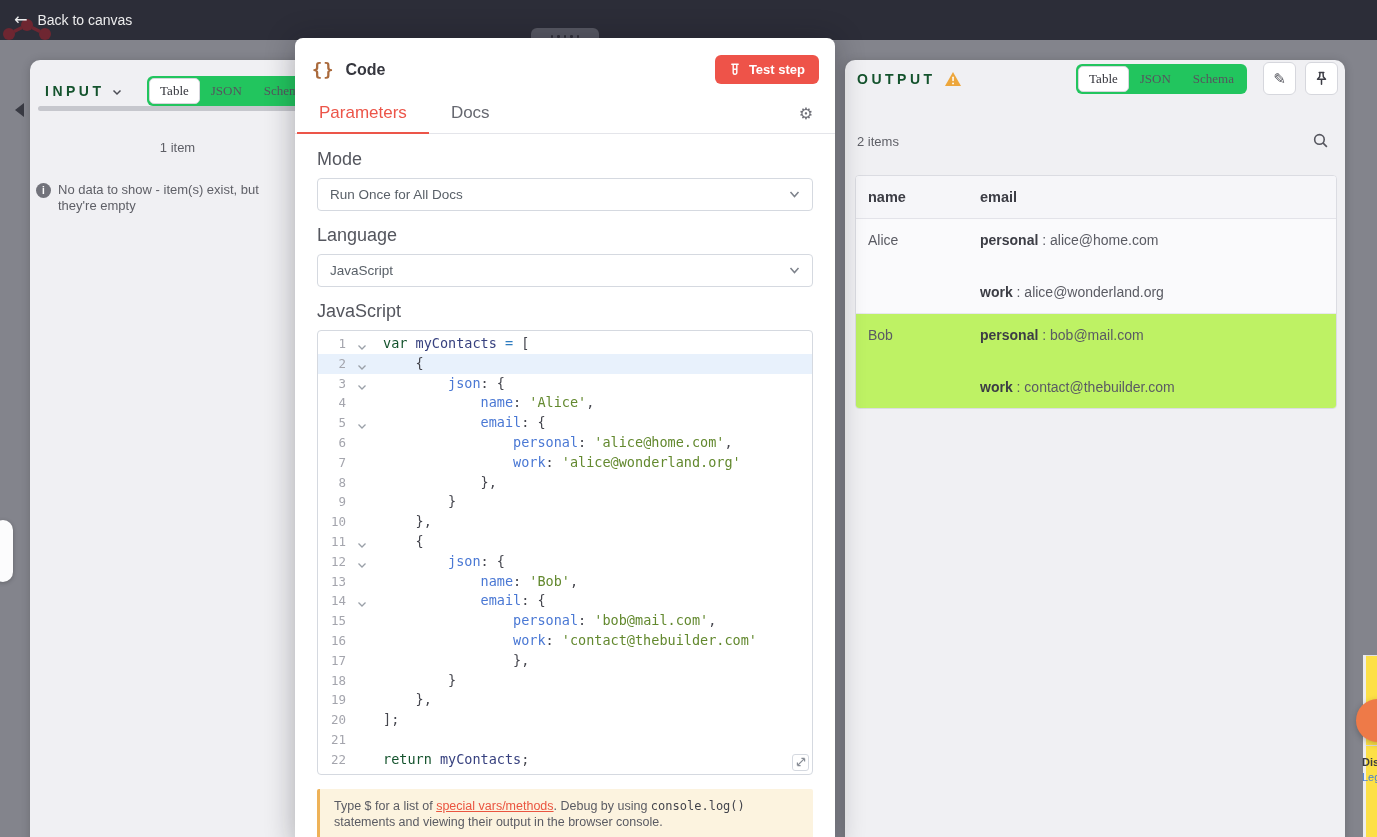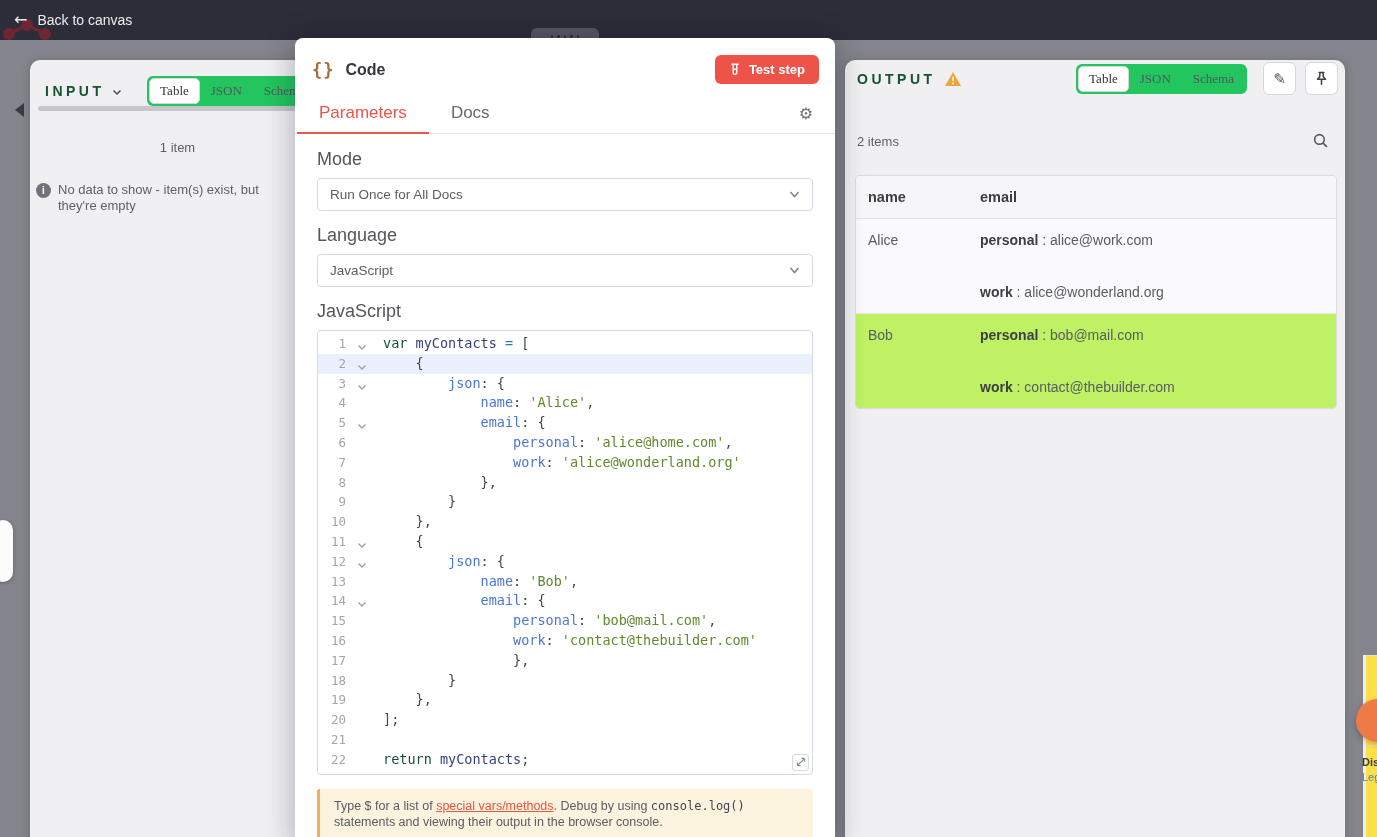--- a/index.html
+++ b/index.html
@@ -366,21 +366,21 @@
     </div>
     <div class="op-table">
       <div class="ot-head">
         <div class="ot-hcell col-name">name</div>
         <div class="ot-hcell col-email">email</div>
       </div>
       <div>
           <div class="ot-row alt0">
             <div class="ot-cell col-name">Alice</div>
             <div class="ot-cell col-email">
-              <div class="email-line"><span class="email-key">personal</span><span class="email-val"> : alice@work.com</span></div>
+              <div class="email-line"><span class="email-key">personal</span><span class="email-val"> : alice@home.com</span></div>
               <div class="email-line"><span class="email-key">work</span><span class="email-val"> : alice@wonderland.org</span></div>
             </div>
           </div>
           <div class="ot-row">
             <div class="ot-cell col-name">Bob</div>
             <div class="ot-cell col-email">
               <div class="email-line"><span class="email-key">personal</span><span class="email-val"> : bob@mail.com</span></div>
               <div class="email-line"><span class="email-key">work</span><span class="email-val"> : contact@thebuilder.com</span></div>
             </div>
           </div>

